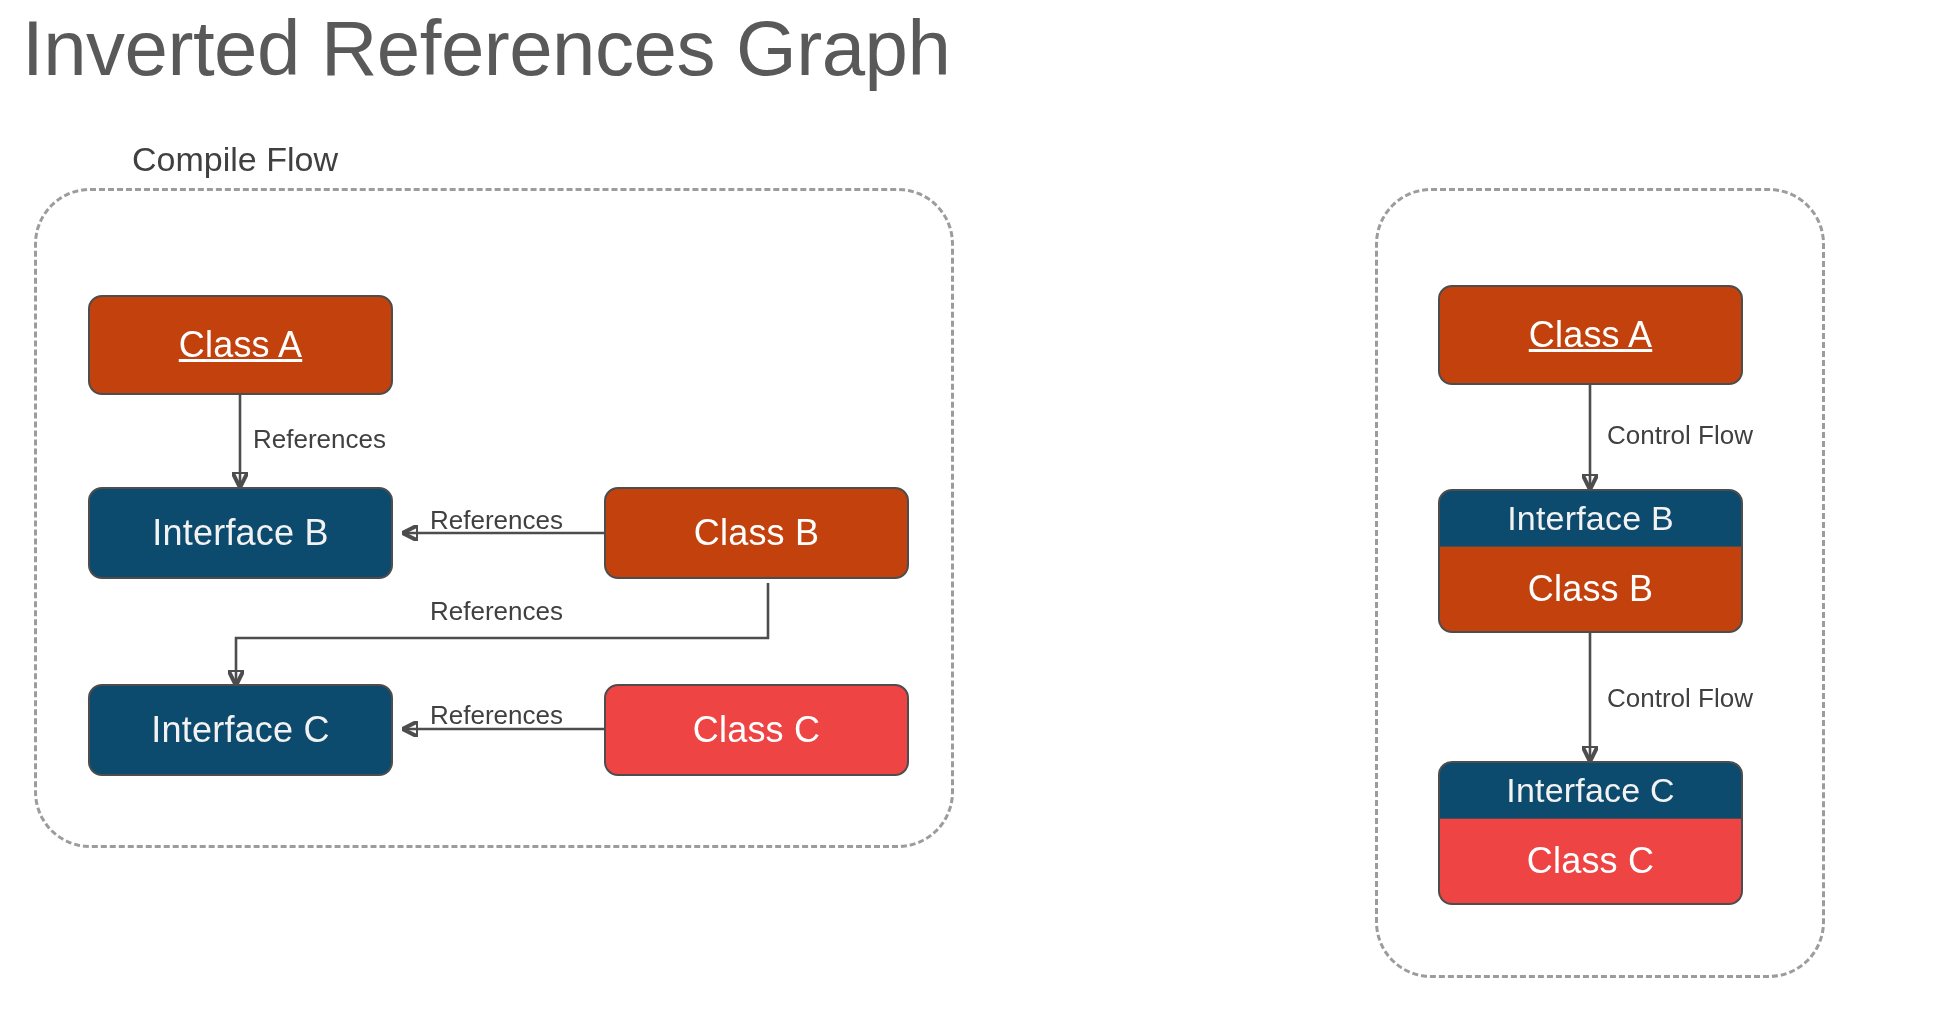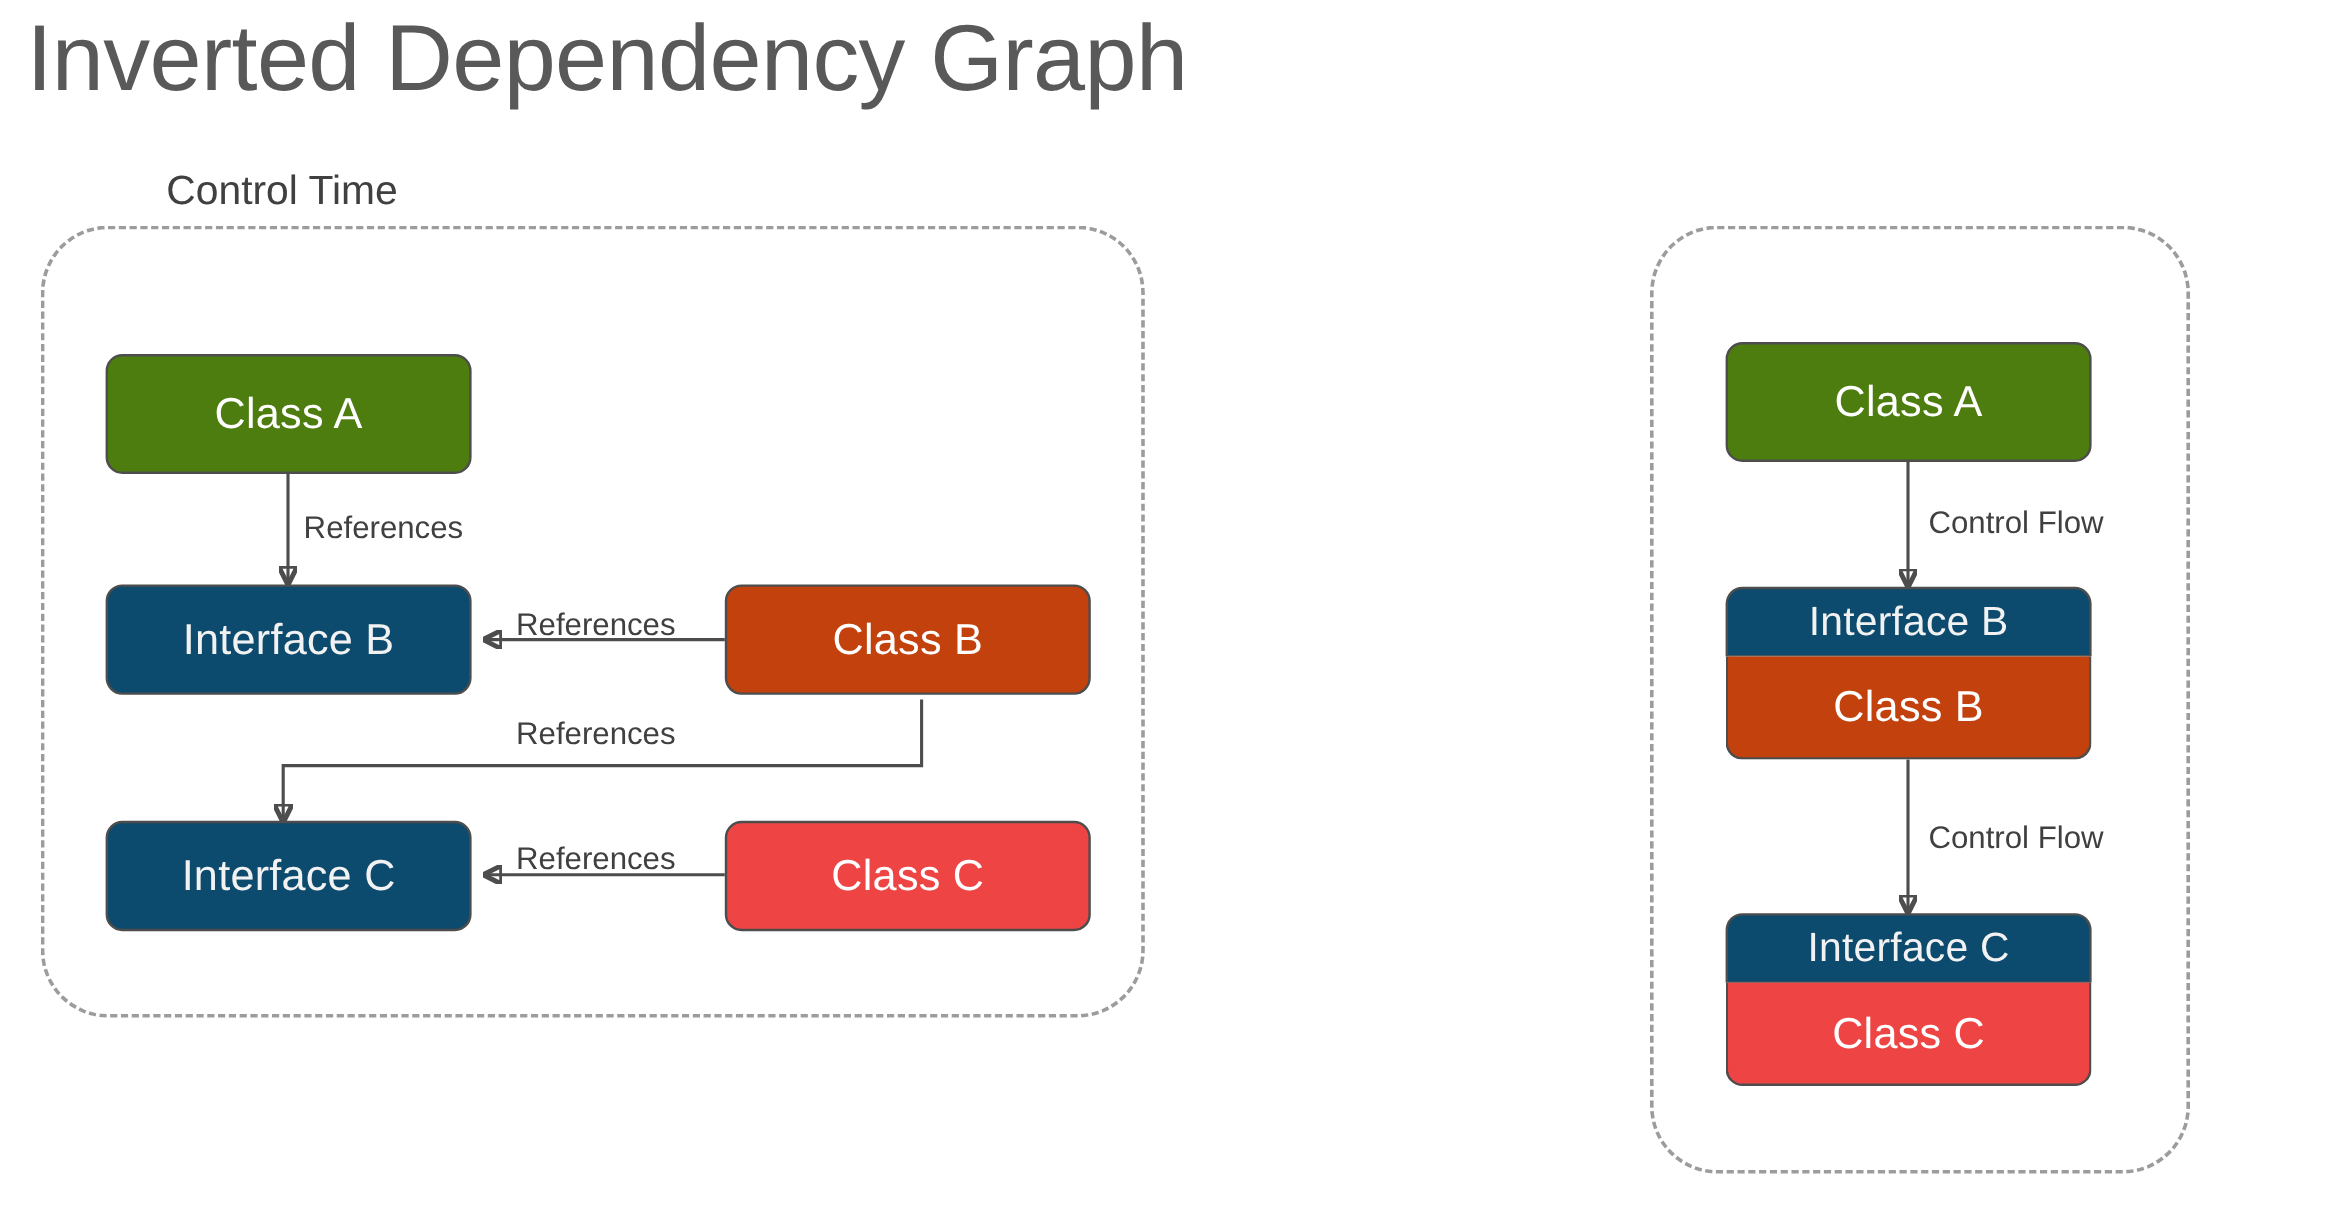--- a/index.html
+++ b/index.html
@@ -65,21 +65,21 @@
     border: 2.5px solid #4d4d4d;
     border-radius: 14px;
     display: flex;
     align-items: center;
     justify-content: center;
     color: #ffffff;
     font-size: 36px;
     letter-spacing: 0.2px;
     white-space: nowrap;
   }
-  .node.blue   { background: #4d7c0f; }
+  .node.blue   { background: #c2410c; text-decoration: underline; }
   .node.green  { background: #c2410c; }
   .node.purple { background: #ef4444; }
   .node.gray   { background: #0c4a6e; color: #f2f2f2; }
 
   
   .node.stack-top {
     border-radius: 14px 14px 0 0;
     border-bottom-width: 1.5px;
   }
   .node.stack-bottom {
@@ -104,21 +104,21 @@
   }
   #connectors path, #connectors line {
     stroke: #4d4d4d;
     stroke-width: 2.6px;
     fill: none;
   }
 </style>
 </head>
 <body>
 
-<div id="page-title">Inverted Dependency Graph</div>
+<div id="page-title">Inverted References Graph</div>
 
 <svg id="connectors" viewBox="0 0 1950 1015" xmlns="http://www.w3.org/2000/svg">
   <defs>
     <marker id="arrow" viewBox="0 0 10 10" refX="9" refY="5" markerWidth="6" markerHeight="6" orient="auto-start-reverse">
       <path d="M 0 0 L 10 5 L 0 10 z" fill="#4d4d4d" stroke="none"></path>
     </marker>
   </defs>
 
   <path d="M 240 395 L 240 486" marker-end="url(#arrow)"></path>
 
@@ -127,21 +127,21 @@
   <path d="M 768 583 L 768 638 L 236 638 L 236 684" marker-end="url(#arrow)"></path>
 
   <path d="M 604 729 L 404 729" marker-end="url(#arrow)"></path>
 
   <path d="M 1590 385 L 1590 488" marker-end="url(#arrow)"></path>
 
   <path d="M 1590 633 L 1590 760" marker-end="url(#arrow)"></path>
 </svg>
 
 <div class="panel" id="panel-compile">
-  <div class="panel-label">Control Time</div>
+  <div class="panel-label">Compile Flow</div>
   <div class="panel-frame"></div>
 </div>
 
 <div class="node blue" style="left:88px; top:295px; width:305px; height:100px;">Class A</div>
 
 <div class="node gray" style="left:88px; top:487px; width:305px; height:92px;">Interface B</div>
 
 <div class="node green" style="left:604px; top:487px; width:305px; height:92px;">Class B</div>
 
 <div class="node gray" style="left:88px; top:684px; width:305px; height:92px;">Interface C</div>

